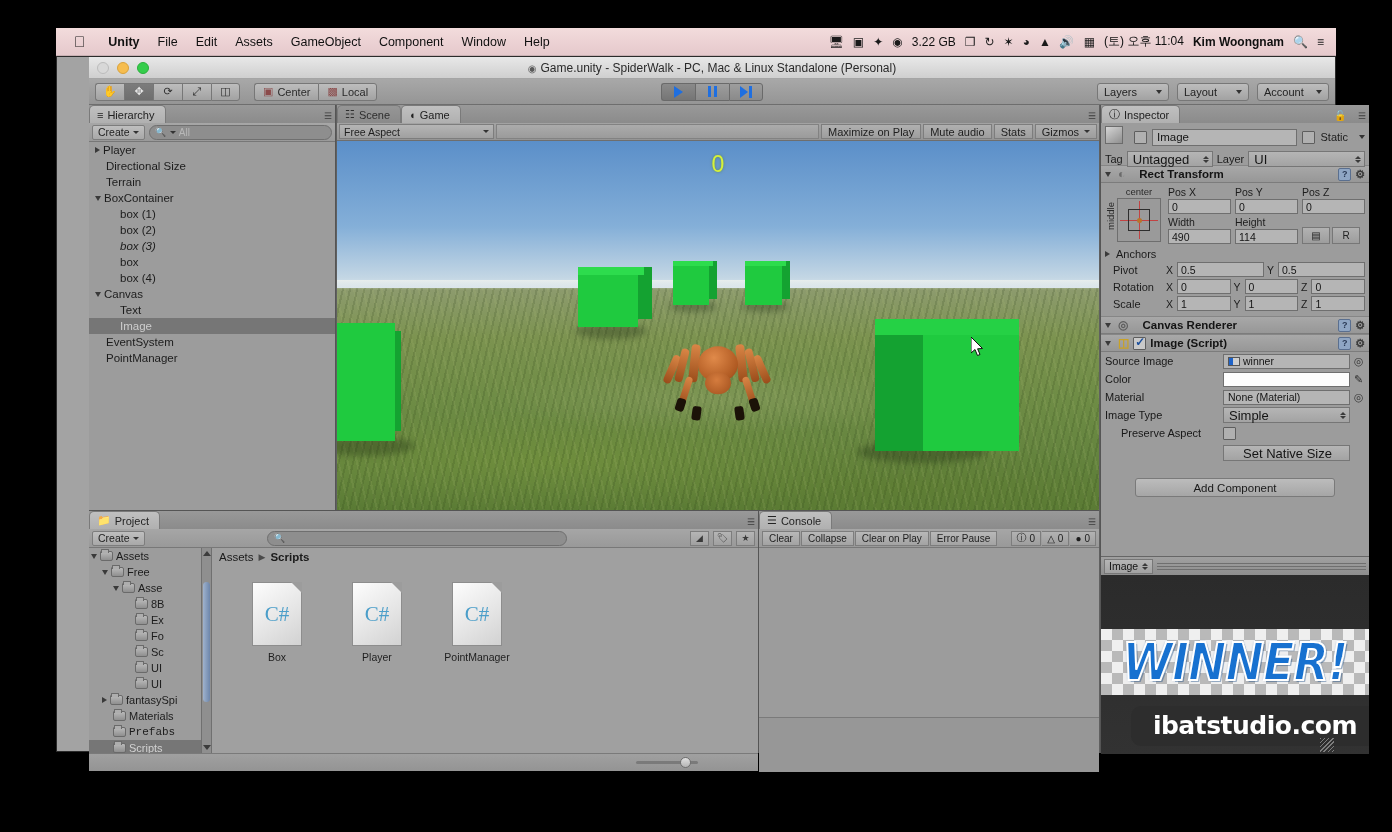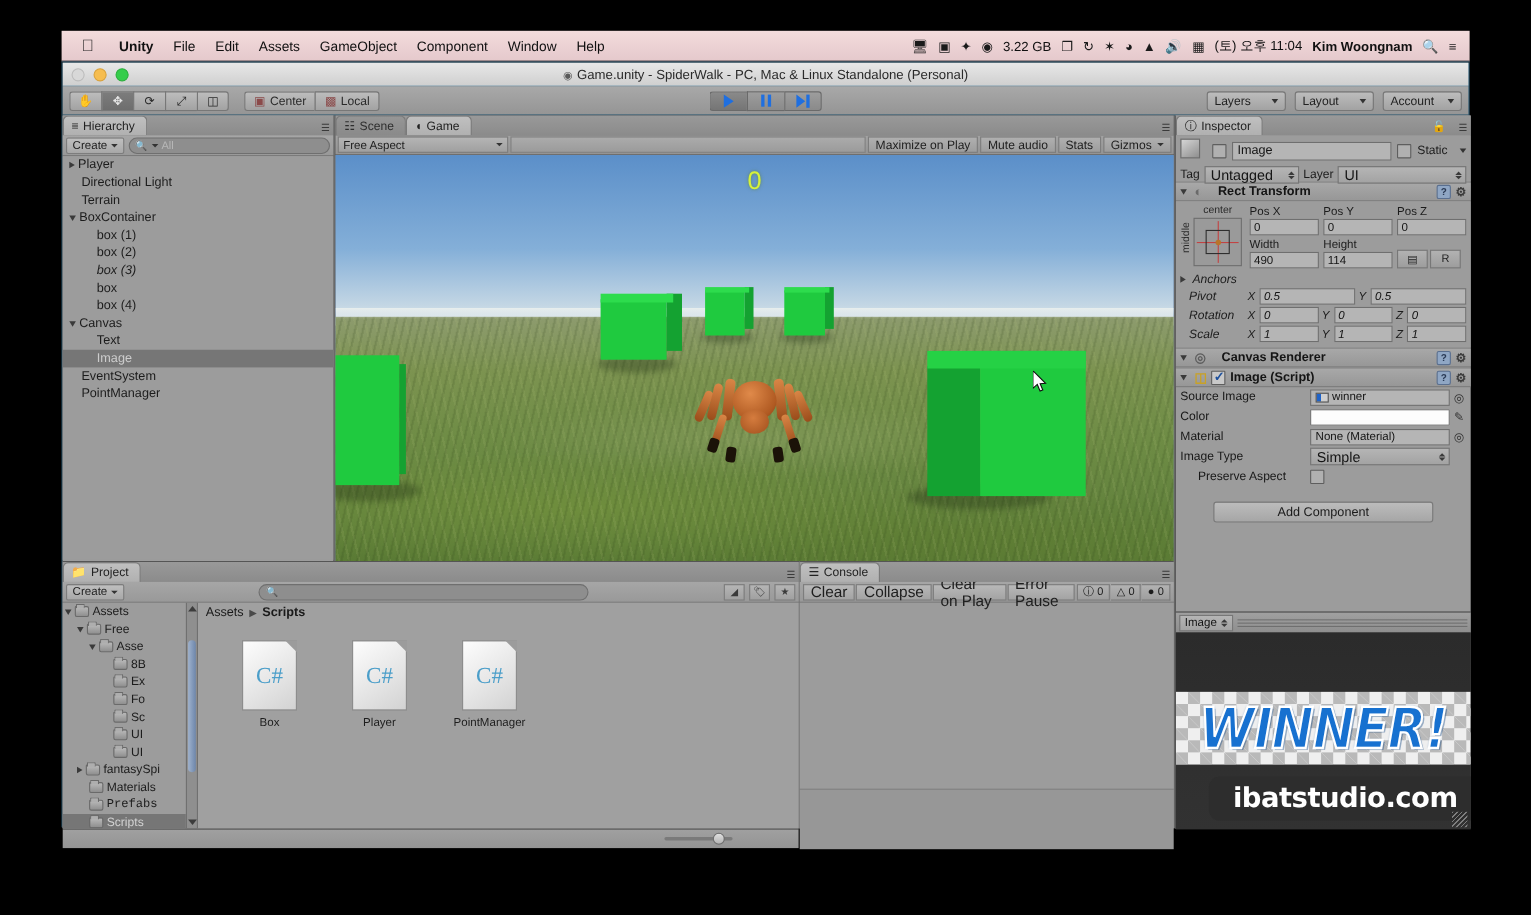--- a/index.html
+++ b/index.html
@@ -22,21 +22,21 @@
   .apple-logo { font-size: 15px; color: #1a1a1a; margin: 0 14px 0 10px; line-height: 1; }
   .menu-item { font-size: 12.5px; color: #101010; padding: 0 9px; white-space: nowrap; }
   .menu-item.bold { font-weight: bold; }
   .menubar-right { margin-left: auto; display: flex; align-items: center; gap: 9px; padding-right: 4px; }
   .mb-icon { font-size: 12px; color: #1a1a1a; line-height: 1; }
   .mb-text { font-size: 12px; color: #101010; white-space: nowrap; }
 
   
   .unity-window {
     position: absolute; left: 56px; top: 56px; width: 1280px; height: 696px;
-    background: #0369a1; border: 1px solid #2b2b2b;
+    background: #a3a3a3; border: 1px solid #2b2b2b; padding-left: 32px;
   }
   .titlebar {
     height: 22px; background: linear-gradient(to bottom, #e8e8e8, #cfcfcf);
     display: flex; align-items: center; position: relative;
     border-bottom: 1px solid #a5a5a5;
   }
   .traffic { display: flex; gap: 8px; padding-left: 8px; align-items: center; }
   .tl { width: 12px; height: 12px; border-radius: 50%; }
   .tl.red { background: #d8d8d8; border: 1px solid #bcbcbc; }
   .tl.yellow { background: #f6bd4f; border: 1px solid #d9a23c; }
@@ -193,21 +193,21 @@
   .cs-file::after { content: ""; position: absolute; right: -1px; top: -1px; border-width: 0 11px 11px 0; border-style: solid; border-color: #9c9c9c #9c9c9c transparent transparent; }
   .cs-label { position: absolute; inset: 0; display: flex; align-items: center; justify-content: center; font-size: 21px; color: #4b9ec9; font-family: "Liberation Serif", serif; }
   .asset-name { font-size: 10.5px; color: #1e1e1e; white-space: nowrap; overflow: hidden; }
   .pj-footer { height: 18px; background: linear-gradient(to bottom, #a0a0a0, #949494); border-top: 1px solid #7a7a7a; display: flex; align-items: center; justify-content: flex-end; padding-right: 60px; }
   .zoom-slider { width: 62px; height: 3px; background: #7a7a7a; border-radius: 2px; position: relative; }
   .zoom-knob { position: absolute; left: 44px; top: -4px; width: 11px; height: 11px; border-radius: 50%; background: linear-gradient(to bottom, #e0e0e0, #b4b4b4); border: 1px solid #6f6f6f; }
 
   
   .console { position: absolute; left: 670px; top: 405px; width: 340px; height: 243px; background: #9c9c9c; border-top: 1px solid #555; }
   .cs-toolbar { height: 19px; background: linear-gradient(to bottom, #a6a6a6, #999); display: flex; align-items: center; padding: 0 3px; gap: 1px; border-bottom: 1px solid #787878; }
-  .cs-btn { height: 15px; padding: 0 6px; background: linear-gradient(to bottom, #b8b8b8, #a3a3a3); border: 1px solid #7d7d7d; display: flex; align-items: center; font-size: 14px; color: #1e1e1e; }
+  .cs-btn { height: 15px; padding: 0 6px; background: linear-gradient(to bottom, #b8b8b8, #a3a3a3); border: 1px solid #7d7d7d; display: flex; align-items: center; font-size: 10px; color: #1e1e1e; }
   .cs-counter { display: flex; align-items: center; gap: 3px; padding: 0 5px; height: 15px; border: 1px solid #7d7d7d; border-left: none; background: linear-gradient(to bottom, #b2b2b2, #9e9e9e); font-size: 10px; color: #1c1c1c; }
   .cs-log { height: 170px; background: #9c9c9c; border-bottom: 1px solid #7a7a7a; }
   .cs-detail { height: 54px; background: #979797; }
 
   
   .inspector { position: absolute; left: 1011px; top: 0; width: 269px; height: 648px; background: #9c9c9c; border-left: 1px solid #555; }
   .ins-head { height: 42px; background: #9c9c9c; display: flex; flex-direction: column; padding: 3px 4px 0 4px; gap: 3px; }
   .ins-row1 { display: flex; align-items: center; gap: 5px; }
   .obj-icon { width: 24px; height: 22px; position: relative; }
   .cube-ico { width: 18px; height: 18px; background: linear-gradient(145deg, #d6d6d6 0%, #b5b5b5 45%, #8f8f8f 100%); border: 1px solid #6c6c6c; }
@@ -242,21 +242,21 @@
   .anchor-inner { position: absolute; left: 10px; top: 10px; width: 22px; height: 22px; border: 1px solid #2e2e2e; }
   .anchor-cross-h { position: absolute; left: 2px; right: 2px; top: 50%; height: 1px; background: #c24343; }
   .anchor-cross-v { position: absolute; top: 2px; bottom: 2px; left: 50%; width: 1px; background: #c24343; }
   .anchor-dot { position: absolute; left: 50%; top: 50%; width: 5px; height: 5px; margin: -2.5px 0 0 -2.5px; border-radius: 50%; background: #b8742a; }
   .fields-col { flex: 1; }
   .frow { display: flex; gap: 4px; margin-bottom: 2px; }
   .fcell { flex: 1; }
   .flabel { font-size: 10.5px; color: #1c1c1c; margin-bottom: 1px; }
   .finput { height: 15px; background: #b5b5b5; border: 1px solid #6f6f6f; font-size: 10.5px; color: #141414; display: flex; align-items: center; padding: 0 3px; }
   .blue-btn { height: 17px; width: 28px; background: linear-gradient(to bottom, #b2b2b2, #9d9d9d); border: 1px solid #777; display: flex; align-items: center; justify-content: center; font-size: 10px; color: #222; }
-  .prow { display: flex; align-items: center; gap: 3px; margin: 2px 0; font-size: 11px; color: #1c1c1c; font-style: italic; }
+  .prow { display: flex; align-items: center; gap: 3px; margin: 2px 0; font-size: 11px; color: #1c1c1c; }
   .prow .plab { width: 58px; }
   .axis { font-size: 10.5px; color: #1c1c1c; margin-right: 1px; }
 
   .ip-row { display: flex; align-items: center; height: 18px; padding: 0 4px; font-size: 11px; color: #181818; }
   .ip-label { width: 118px; }
   .ip-label.indent { padding-left: 16px; }
   .ip-field { flex: 1; height: 15px; background: #b5b5b5; border: 1px solid #6f6f6f; display: flex; align-items: center; padding: 0 4px; font-size: 10.5px; color: #141414; gap: 3px; }
   .ip-field.white { background: #fdfdfd; }
   .obj-target { width: 13px; font-size: 11px; color: #303030; text-align: center; margin-left: 2px; }
   .mini-img { width: 12px; height: 9px; background: linear-gradient(to right, #1f63c8 40%, #cfcfcf 40%); border: 1px solid #555; flex: none; }
@@ -419,21 +419,21 @@
             <span>All</span>
           </div>
         </div>
         <div class="h-list" id="hierarchy-list">
             <div class="h-row" style="padding-left: 6px;">
               <span class="tri right"></span>
               <span>Player</span>
             </div>
             <div class="h-row" style="padding-left: 6px;">
               <span class="tri none"></span>
-              <span>Directional Light</span>
+              <span>Directional Size</span>
             </div>
             <div class="h-row" style="padding-left: 6px;">
               <span class="tri none"></span>
               <span>Terrain</span>
             </div>
             <div class="h-row" style="padding-left: 6px;">
               <span class="tri down"></span>
               <span>BoxContainer</span>
             </div>
             <div class="h-row" style="padding-left: 20px;">
@@ -897,20 +897,26 @@
               <span class="upDown">
                   <i class="u"></i>
                   <i class="d"></i>
                 </span>
             </div>
           </div>
           <div class="ip-row">
             <span class="ip-label indent">Preserve Aspect</span>
             <span class="cbox"></span>
           </div>
+          <div class="ip-row" style="height:22px; padding-right:19px;">
+            <span class="ip-label"></span>
+            <div class="popup" style="flex:1; justify-content:center;">
+              <span>Set Native Size</span>
+            </div>
+          </div>
         </div>
 
         <div class="add-comp-wrap">
           <div class="add-comp">Add Component</div>
         </div>
 
         <div class="preview-panel">
           <div class="pv-bar">
             <div class="pv-dd">
               <span>Image</span>

